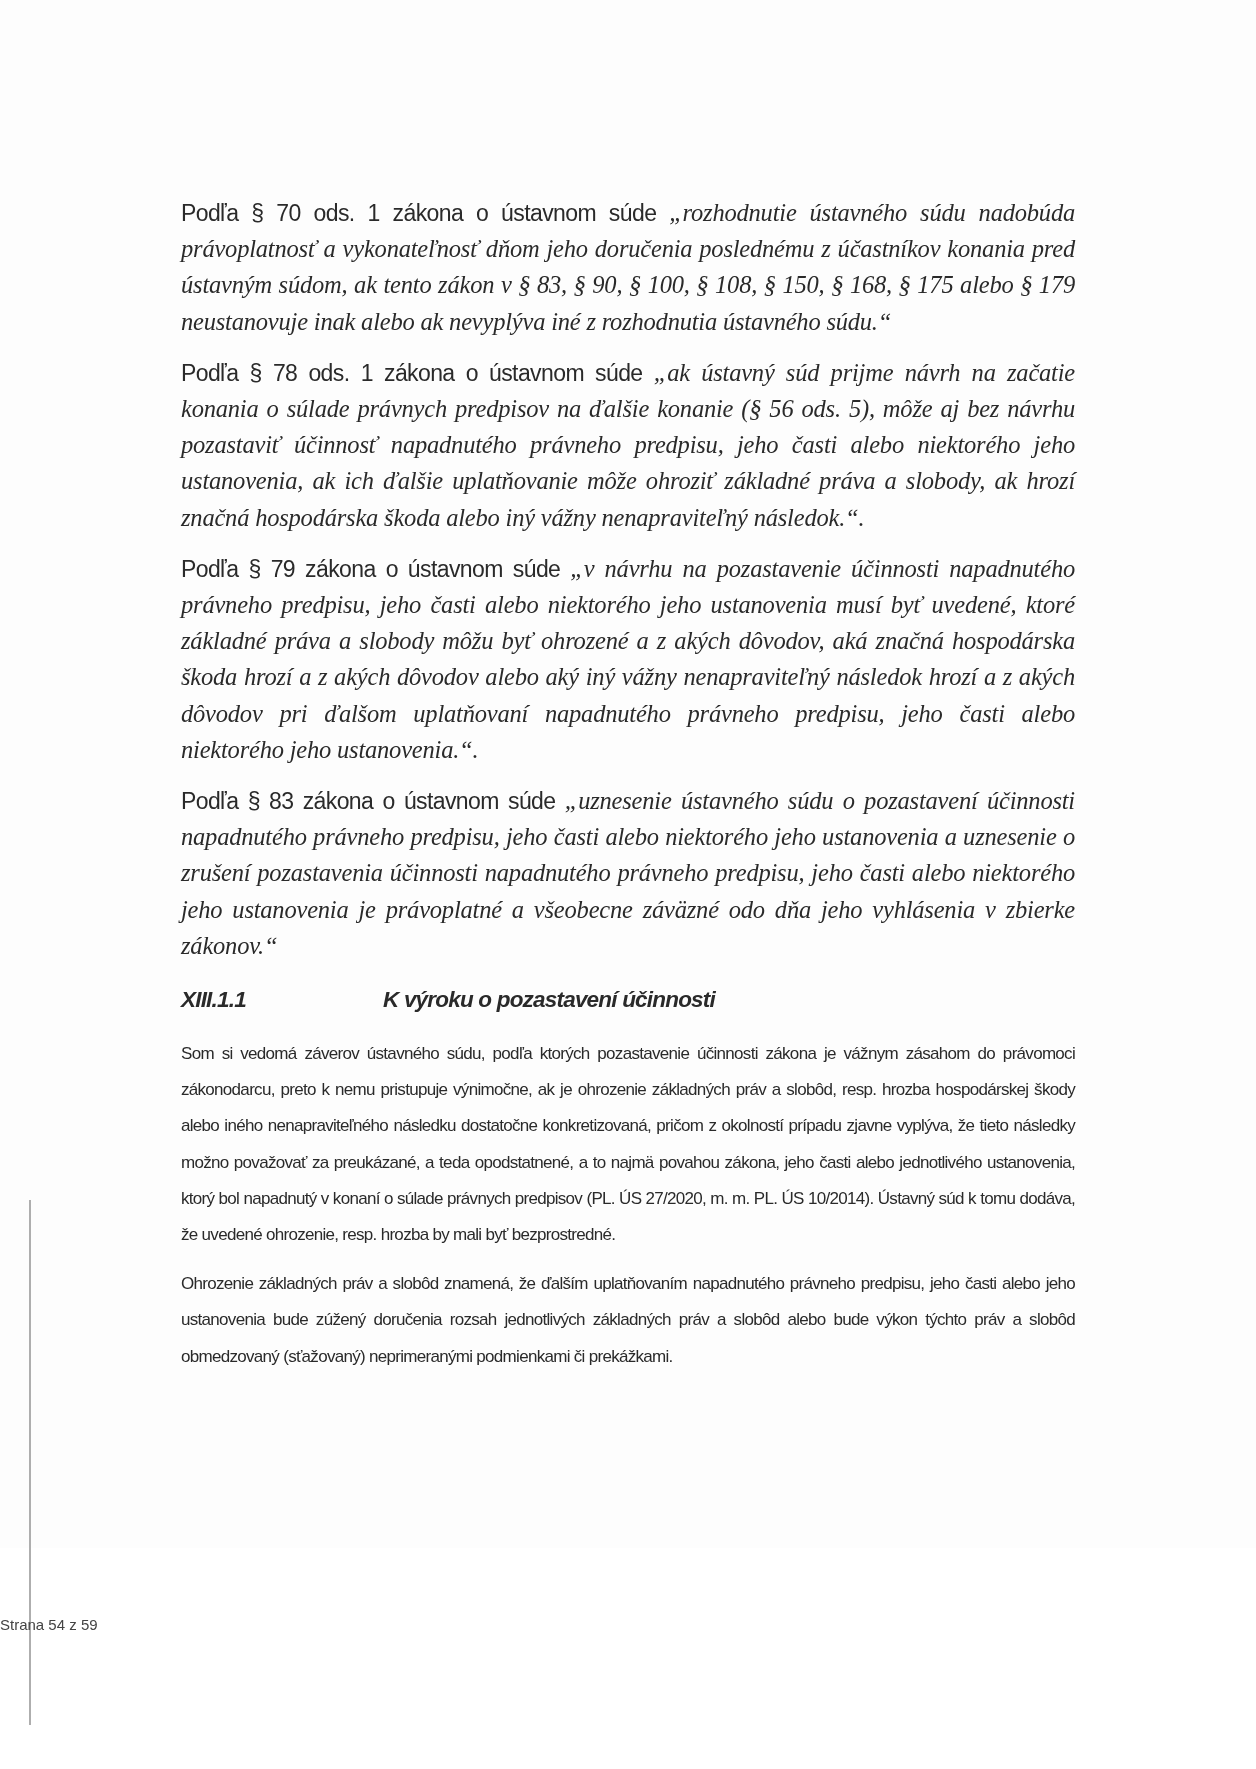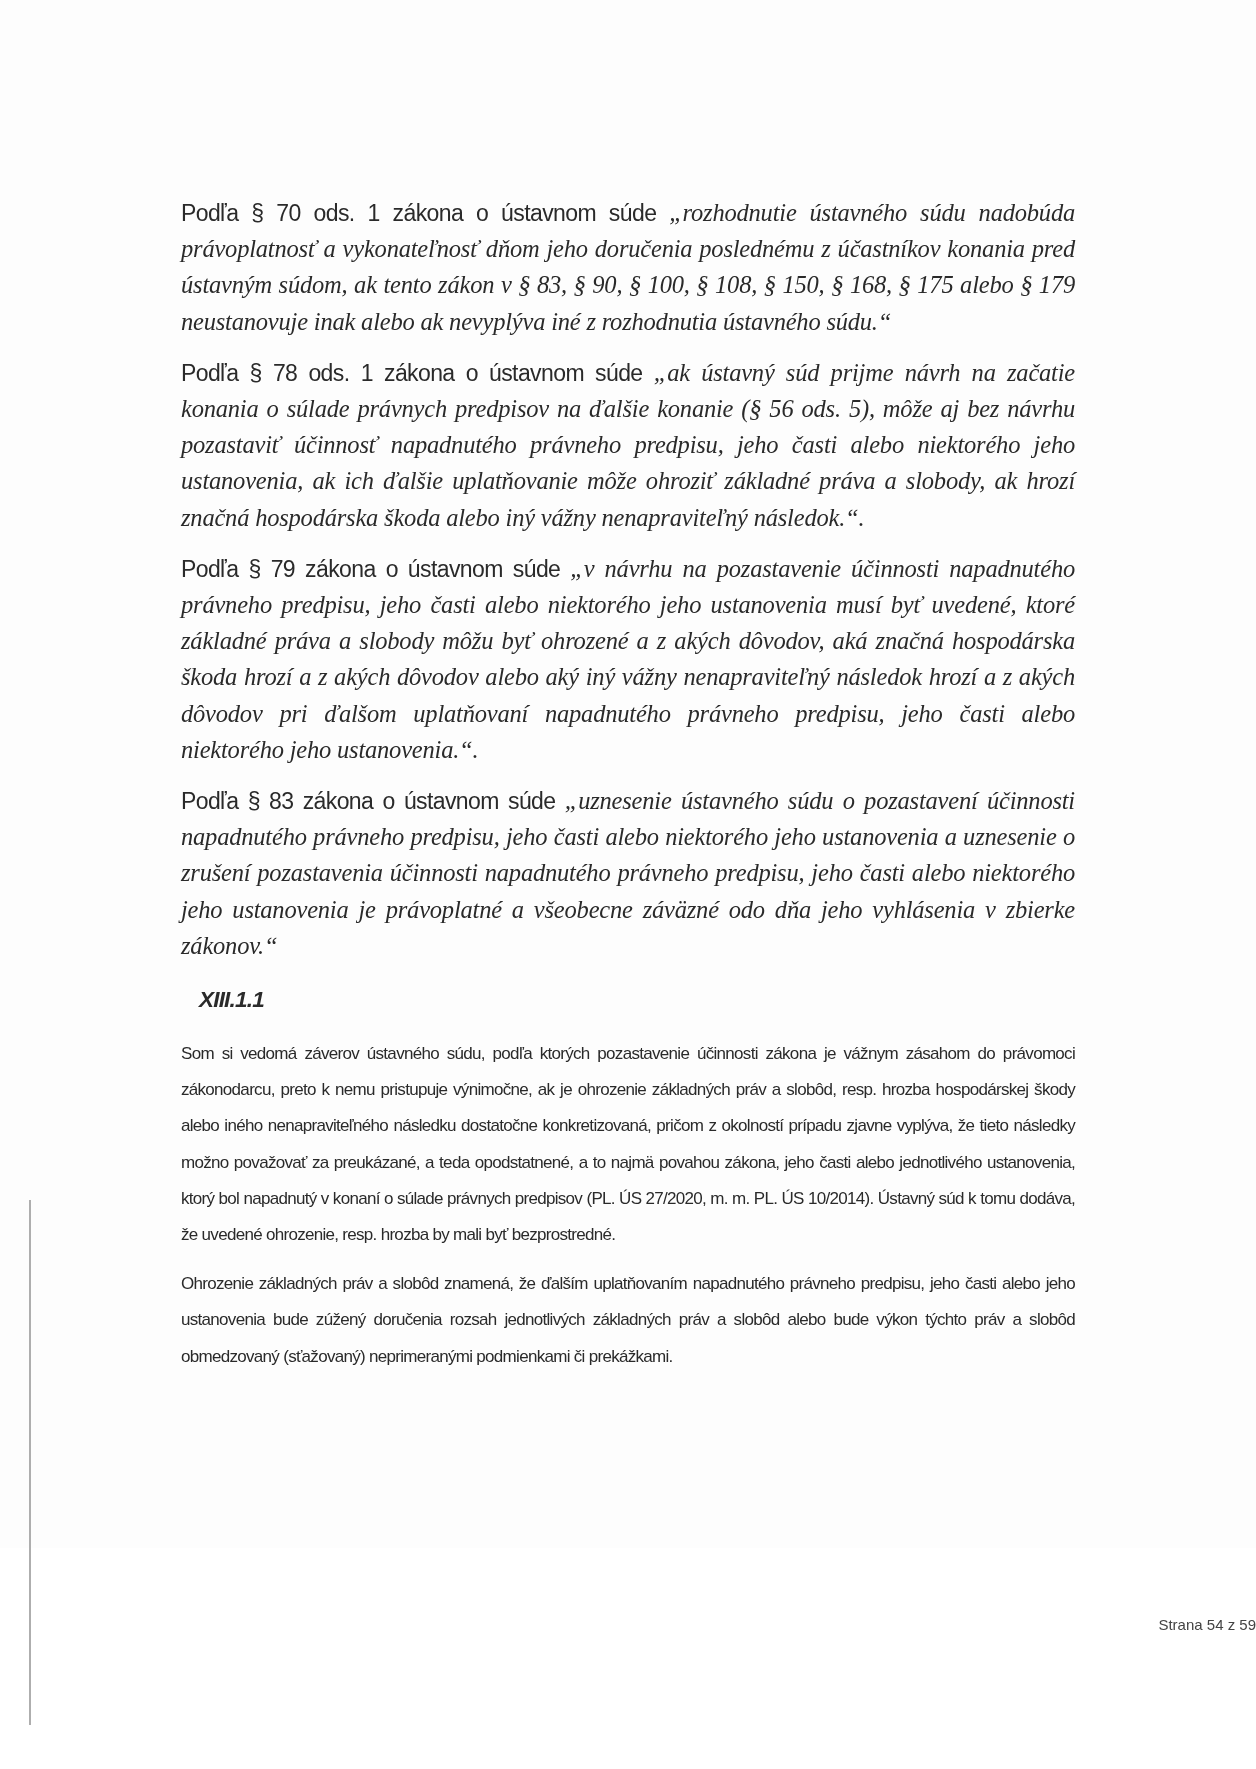--- a/index.html
+++ b/index.html
@@ -66,28 +66,27 @@
       margin: 18px 0 18px 0;
       font-style: italic;
       font-weight: bold;
       font-family: "Liberation Sans", "DejaVu Sans", sans-serif;
       font-size: 22.5px;
       line-height: 36px;
       letter-spacing: -0.8px;
     }
     .heading .num {
       width: 202px;
-      margin-left: 18px;
     }
     .footer {
       position: absolute;
       left: 0;
       width: 1256px;
       top: 1616px;
-      text-align: right;
+      text-align: left;
       font-family: "Liberation Sans", "DejaVu Sans", sans-serif;
       font-size: 15px;
       color: #444;
     }
   </style>
 </head>
 <body>
 
 <div class="page">
   <div class="scan-line"></div>
@@ -105,20 +104,21 @@
     <p class="para">
       <span class="upright">Podľa § 79 zákona o ústavnom súde </span><span class="quote">„v návrhu na pozastavenie účinnosti napadnutého právneho predpisu, jeho časti alebo niektorého jeho ustanovenia musí byť uvedené, ktoré základné práva a slobody môžu byť ohrozené a z akých dôvodov, aká značná hospodárska škoda hrozí a z akých dôvodov alebo aký iný vážny nenapraviteľný následok hrozí a z akých dôvodov pri ďalšom uplatňovaní napadnutého právneho predpisu, jeho časti alebo niektorého jeho ustanovenia.“.</span>
     </p>
 
     <p class="para">
       <span class="upright">Podľa § 83 zákona o ústavnom súde </span><span class="quote">„uznesenie ústavného súdu o pozastavení účinnosti napadnutého právneho predpisu, jeho časti alebo niektorého jeho ustanovenia a uznesenie o zrušení pozastavenia účinnosti napadnutého právneho predpisu, jeho časti alebo niektorého jeho ustanovenia je právoplatné a všeobecne záväzné odo dňa jeho vyhlásenia v zbierke zákonov.“</span>
     </p>
 
     <div class="heading">
       <span class="num">XIII.1.1</span>
+      <span>K výroku o pozastavení účinnosti</span>
     </div>
 
     <p class="body-para">Som si vedomá záverov ústavného súdu, podľa ktorých pozastavenie účinnosti zákona je vážnym zásahom do právomoci zákonodarcu, preto k nemu pristupuje výnimočne, ak je ohrozenie základných práv a slobôd, resp. hrozba hospodárskej škody alebo iného nenapraviteľného následku dostatočne konkretizovaná, pričom z okolností prípadu zjavne vyplýva, že tieto následky možno považovať za preukázané, a teda opodstatnené, a to najmä povahou zákona, jeho časti alebo jednotlivého ustanovenia, ktorý bol napadnutý v konaní o súlade právnych predpisov (PL. ÚS 27/2020, m. m. PL. ÚS 10/2014). Ústavný súd k tomu dodáva, že uvedené ohrozenie, resp. hrozba by mali byť bezprostredné.</p>
     <p class="body-para">Ohrozenie základných práv a slobôd znamená, že ďalším uplatňovaním napadnutého právneho predpisu, jeho časti alebo jeho ustanovenia bude zúžený doručenia rozsah jednotlivých základných práv a slobôd alebo bude výkon týchto práv a slobôd obmedzovaný (sťažovaný) neprimeranými podmienkami či prekážkami.</p>
 
   </div>
 
   <div class="footer">Strana 54 z 59</div>
 </div>
 

